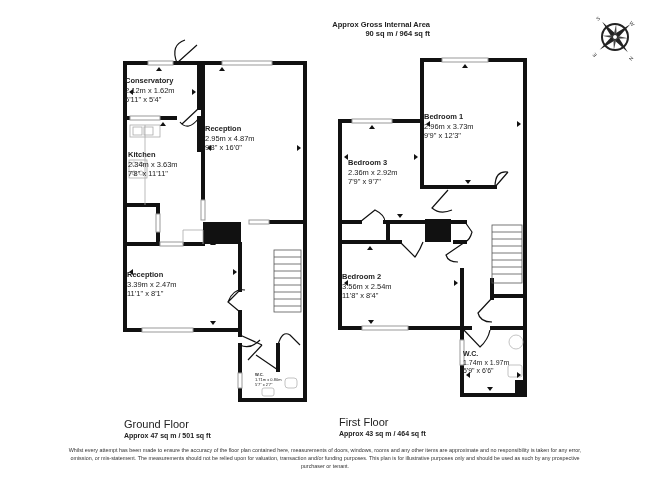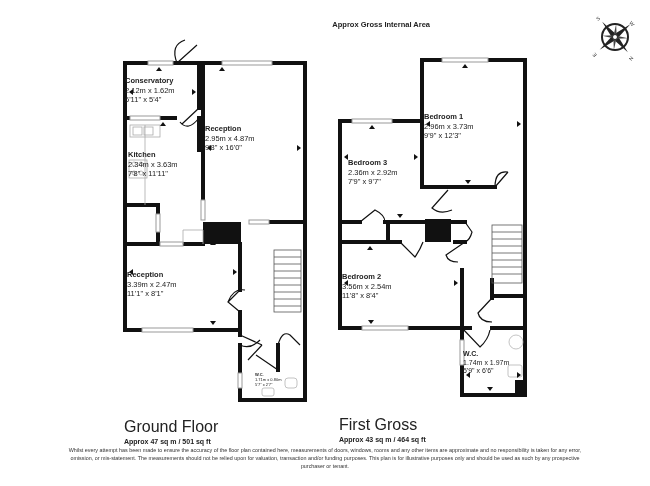--- a/index.html
+++ b/index.html
@@ -7,30 +7,31 @@
          font-family: "Liberation Sans", sans-serif; color: #222; }
   .abs { position: absolute; }
   .hdr { left: 230px; top: 20px; width: 200px; text-align: right;
          font-size: 7.5px; font-weight: bold; line-height: 9px; }
   .compass { left: 590px; top: 12px; width: 50px; height: 50px; }
   svg.plan { position: absolute; left: 0; top: 0; }
   .room-label { position: absolute; font-size: 7.5px; line-height: 9.5px; white-space: nowrap; }
   .room-label .nm { font-weight: bold; display: block; }
   .room-label .dim { display: block; }
   .room-label.small { font-size: 4px; line-height: 5px; }
-  .floor-title { font-size: 16px; }
+  .floor-title { font-size: 11px; }
   .floor-area { font-size: 7px; font-weight: bold; }
   .disclaimer { left: 60px; top: 446px; width: 530px; text-align: center;
                 font-size: 5.4px; line-height: 8px; color: #333; }
 </style>
 </head>
 <body>
 
 <div class="abs hdr">
   <div>Approx Gross Internal Area</div>
+  <div>90 sq m / 964 sq ft</div>
 </div>
 
 <div class="abs compass">
   <svg width="50" height="50" viewBox="0 0 50 50">
     <circle cx="25" cy="25" r="13" fill="none" stroke="#222" stroke-width="2"></circle>
     <g transform="rotate(-40 25 25)">
       <polygon points="25,5 27.5,22.5 25,25 22.5,22.5" fill="#222"></polygon>
       <polygon points="25,45 22.5,27.5 25,25 27.5,27.5" fill="#222"></polygon>
       <polygon points="5,25 22.5,22.5 25,25 22.5,27.5" fill="#222"></polygon>
       <polygon points="45,25 27.5,27.5 25,25 27.5,22.5" fill="#222"></polygon>
@@ -263,17 +264,17 @@
   <span class="nm">W.C.</span>
   <span class="dim">1.74m x 1.97m</span>
   <span class="dim">5'9" x 6'6"</span>
 </div>
 
 <div class="abs" style="left:124px; top:418px;">
   <div class="floor-title">Ground Floor</div>
   <div class="floor-area" style="margin-top:2px;">Approx 47 sq m / 501 sq ft</div>
 </div>
 <div class="abs" style="left:339px; top:416px;">
-  <div class="floor-title">First Gross</div>
+  <div class="floor-title">First Floor</div>
   <div class="floor-area" style="margin-top:2px;">Approx 43 sq m / 464 sq ft</div>
 </div>
 
 <div class="abs disclaimer">Whilst every attempt has been made to ensure the accuracy of the floor plan contained here, measurements of doors, windows, rooms and any other items are approximate and no responsibility is taken for any error, omission, or mis-statement. The measurements should not be relied upon for valuation, transaction and/or funding purposes. This plan is for illustrative purposes only and should be used as such by any prospective purchaser or tenant.</div>
 
 </body></html>

